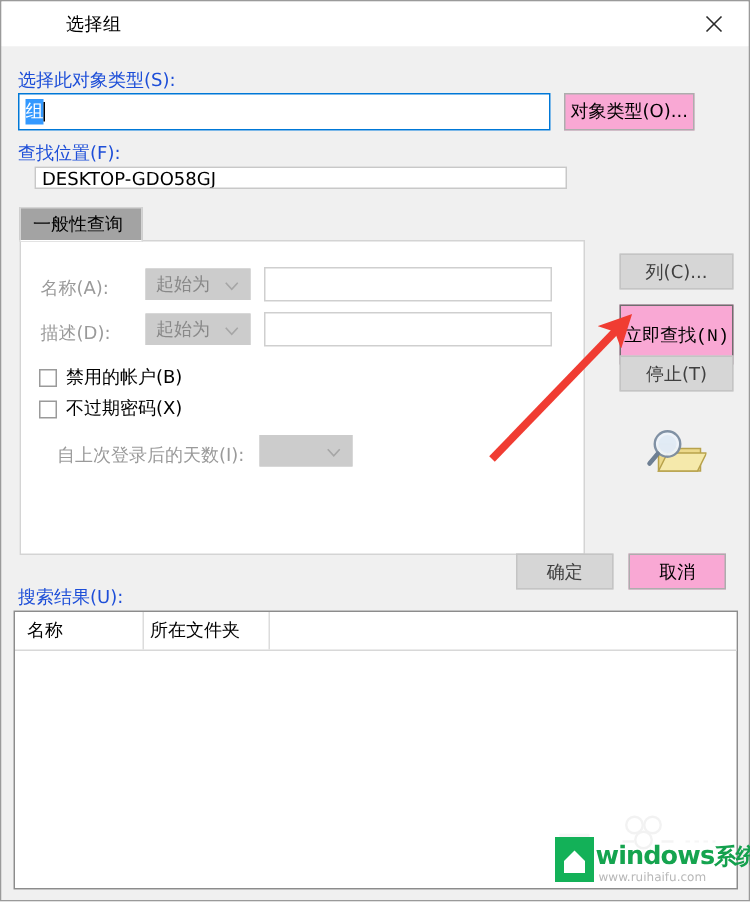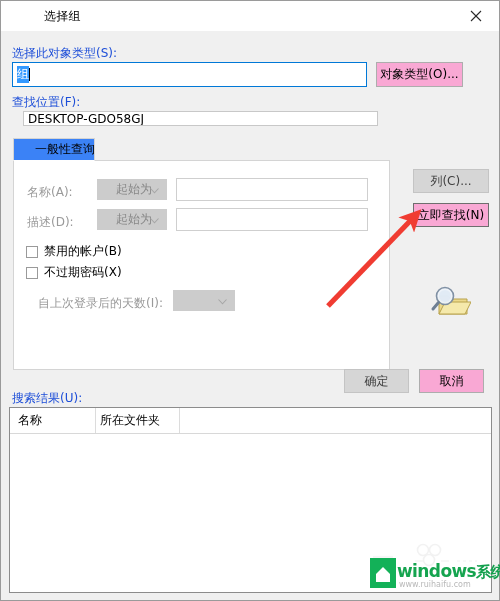--- a/index.html
+++ b/index.html
@@ -123,43 +123,43 @@
   .tabframe {
     position: absolute;
     box-sizing: border-box;
     background: #ffffff;
     border: 1px solid #d4d4d4;
   }
   .tab {
     position: absolute;
     box-sizing: border-box;
     height: 23px;
-    background: #3b82f6;
+    background: #a3a3a3;
     border: 1px solid #d4d4d4;
     border-bottom: 1px solid #ffffff;
     display: flex;
     align-items: center;
-    padding: 0 21px;
+    padding: 0 8px;
     font-size: 12px;
     color: #000000;
     cursor: default;
     white-space: nowrap;
   }
 
   
   .combo {
     position: absolute;
     box-sizing: border-box;
     background: #cccccc;
     border: 1px solid #cccccc;
     display: flex;
     align-items: center;
     font-size: 12px;
     color: #888888;
-    padding-left: 18px;
+    padding-left: 6px;
     cursor: default;
   }
   .combo .arrow {
     position: absolute;
     right: 7px;
     top: 50%;
     transform: translateY(-50%);
   }
 
   
@@ -345,21 +345,22 @@
     <div class="combo" style="left:172px; top:259px; width:62px; height:21px;">
       <span></span>
       <span class="arrow">
         <svg width="9" height="6" viewBox="0 0 9 6">
             <path d="M0.5 0.5 L4.5 4.8 L8.5 0.5" fill="none" stroke="#a6a6a6" stroke-width="1.1"></path>
           </svg>
       </span>
     </div>
 
     <div class="btn disabled" style="left:412px; top:138px; width:76px; height:24px;">列(C)...</div>
-    <div class="btn default" style="left:412px; top:172px; width:76px; height:24px;">立即查找(N)</div>
+    <div class="btn default" style="left:412px; top:172px; width:76px; height:40px;font-family:Liberation Mono, monospace;">立即查找(N)</div>
+    <div class="btn disabled" style="left:412px; top:206px; width:76px; height:24px;">停止(T)</div>
 
     <div class="magfolder" style="left:428px; top:254px;">
       <svg width="42" height="34" viewBox="0 0 42 34">
         <path d="M10 12 L10 29 L38 29 L38 14 L22 14 L19 11 L11 11 Z" fill="#ecd98b" stroke="#b8a24c" stroke-width="1"></path>
         <path d="M10 29 L16 17 L42 17 L36 29 Z" fill="#f5e9ab" stroke="#b8a24c" stroke-width="1"></path>
         <circle cx="16" cy="11" r="8.5" fill="#eef4fa" stroke="#7b8ca0" stroke-width="1.6" opacity="0.95"></circle>
         <circle cx="16" cy="11" r="6" fill="#dbe7f3" opacity="0.7"></circle>
         <line x1="9.5" y1="17.5" x2="4" y2="24" stroke="#6e7f93" stroke-width="3" stroke-linecap="round"></line>
       </svg>
     </div>

